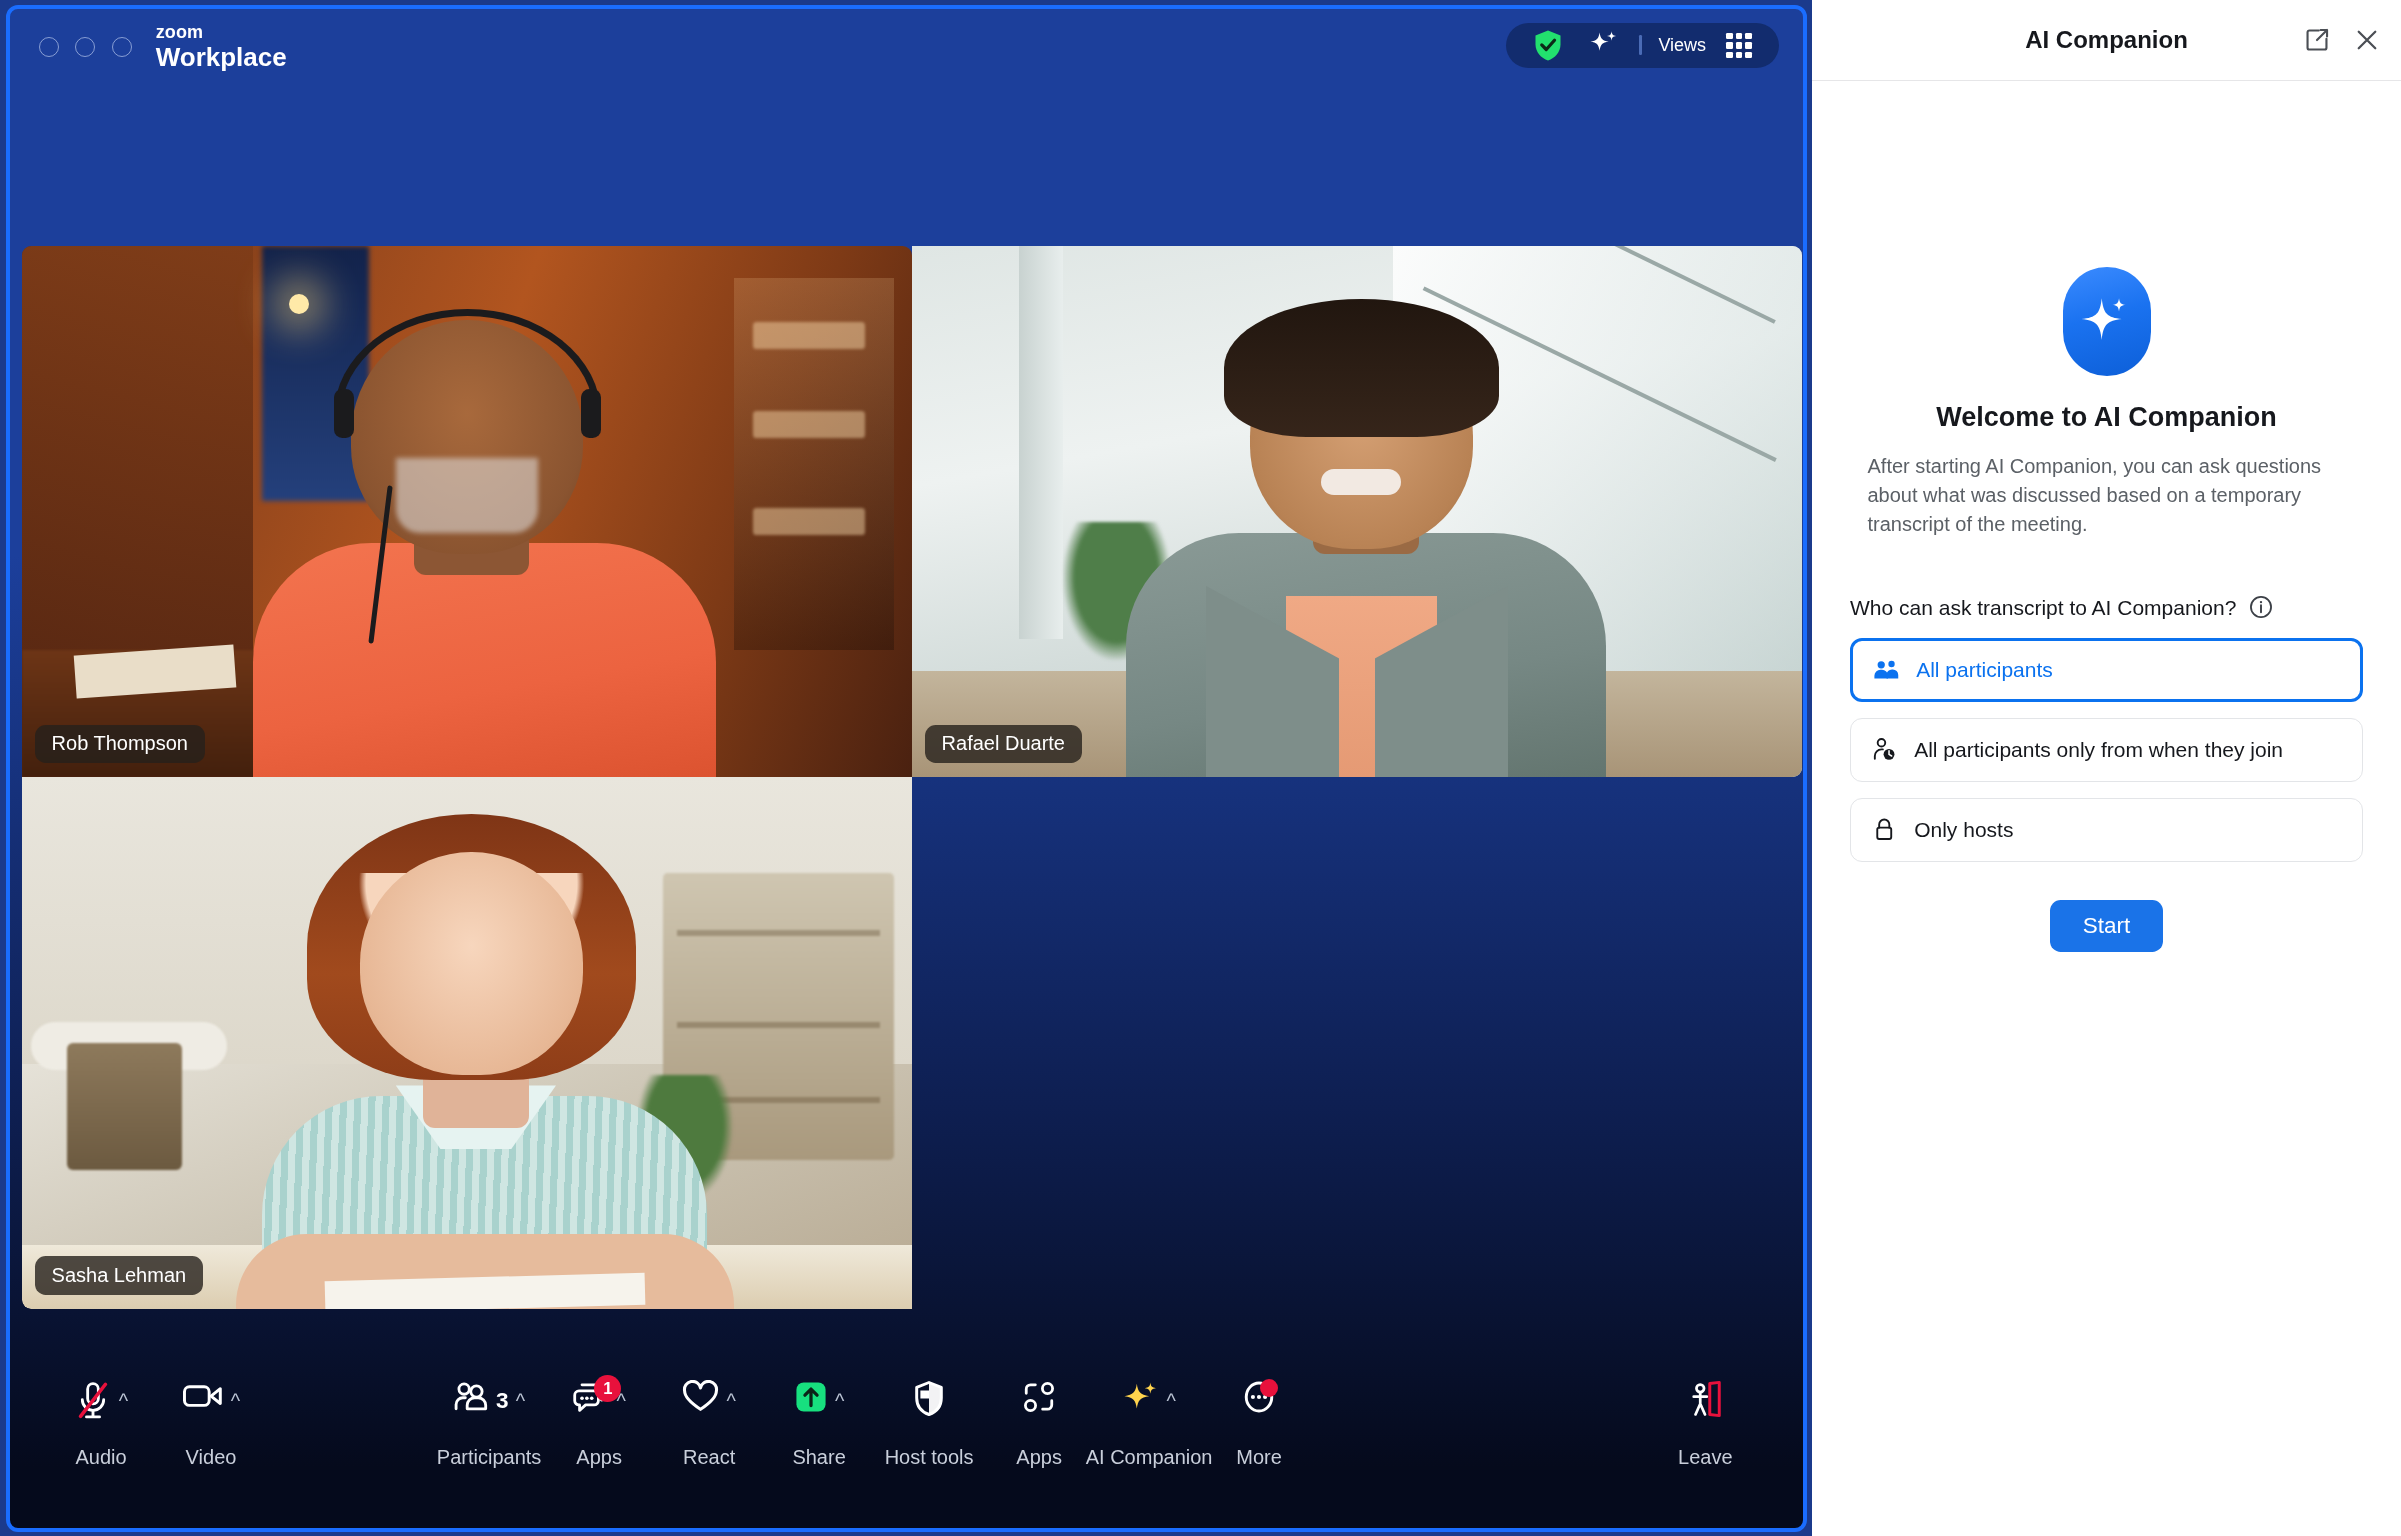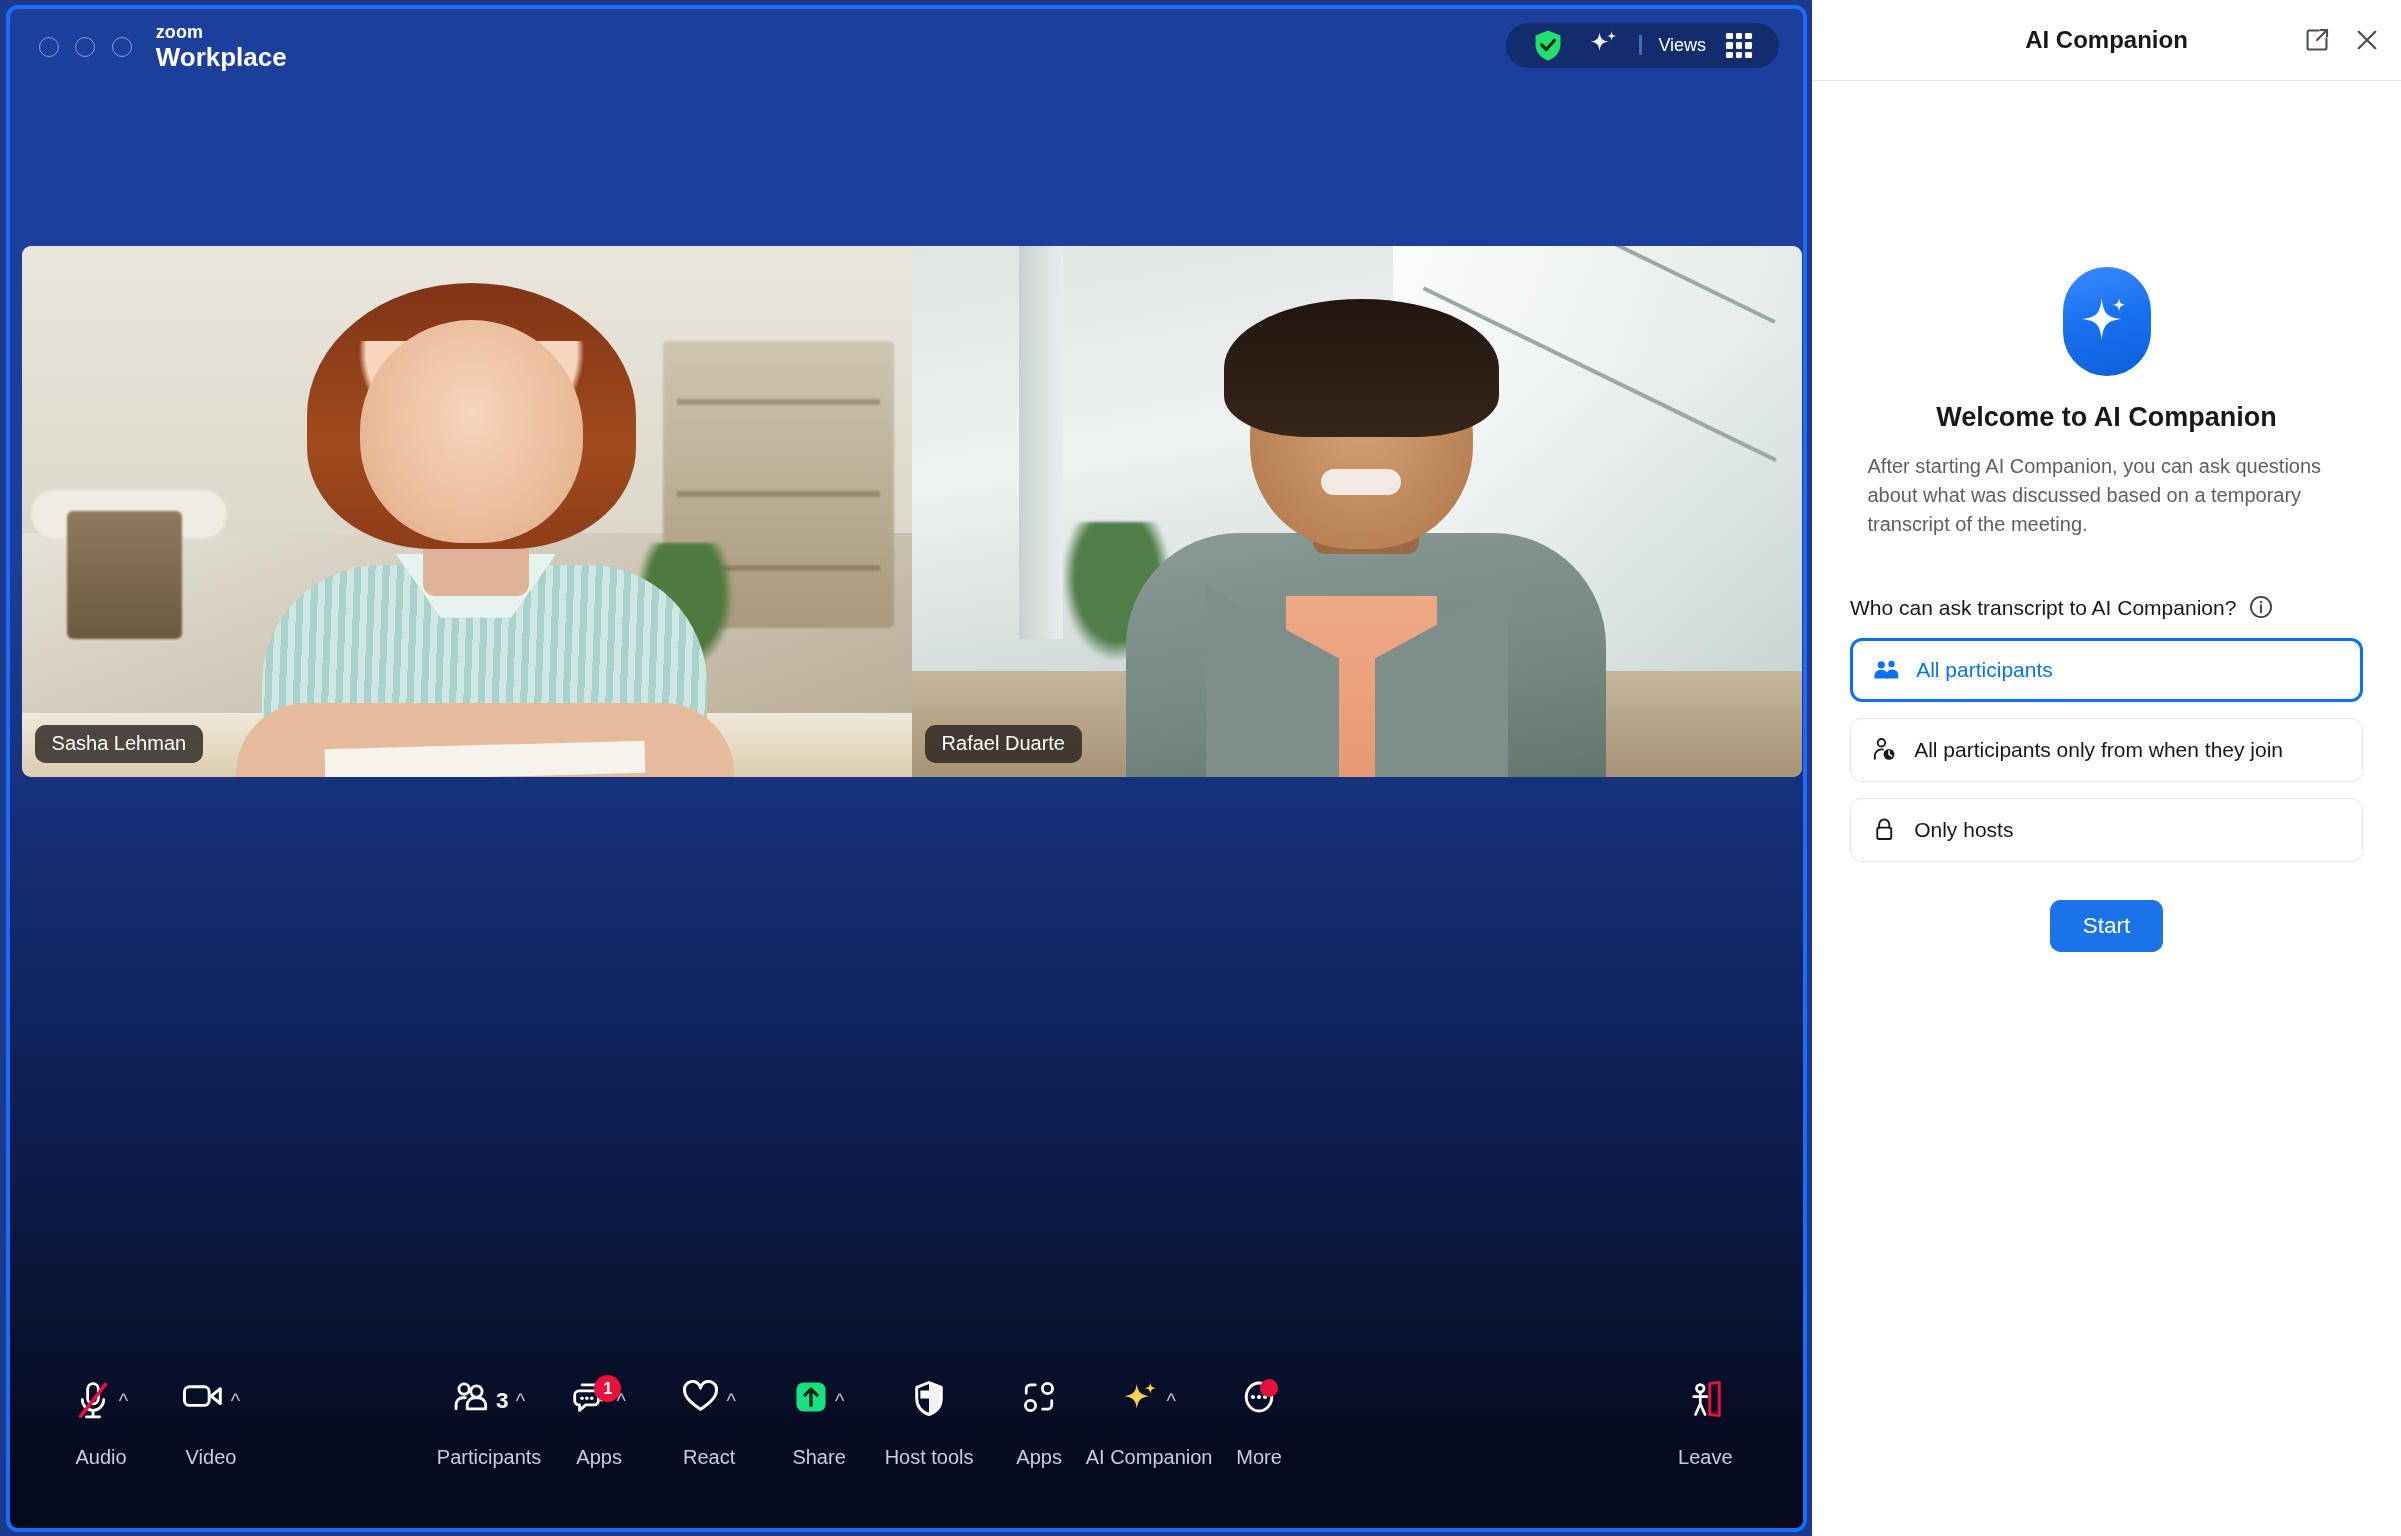--- a/index.html
+++ b/index.html
@@ -339,20 +339,63 @@
               <i></i>
               <i></i>
               <i></i>
           </span>
         </div>
       </div>
 
       <div class="video-grid">
 
 
+        <div class="tile r1c2">
+          <div class="tile-scene sc2">
+            <div class="panelA"></div>
+              <div class="win"></div>
+              <div class="lamp"></div>
+            <div class="shelfR">
+                <i style="top:12%"></i>
+                <i style="top:36%"></i>
+                <i style="top:62%"></i>
+              </div>
+            <div class="desk"></div>
+              <div class="paper"></div>
+            <div class="body"></div>
+              <div class="neck"></div>
+            <div class="head"></div>
+              <div class="beard"></div>
+            <div class="band"></div>
+              <div class="cupL"></div>
+              <div class="cupR"></div>
+              <div class="cord"></div>
+          </div>
+          <div class="name-badge">Rob Thompson</div>
+        </div>
+
+        <div class="tile r2c2">
+          <div class="tile-scene sc4">
+            <div class="glass"></div>
+              <div class="rail"></div>
+              <div class="rail2"></div>
+            <div class="postL"></div>
+              <div class="plant"></div>
+              <div class="floor"></div>
+            <div class="body"></div>
+              <div class="shirt"></div>
+            <div class="lapL"></div>
+              <div class="lapR"></div>
+            <div class="neck"></div>
+              <div class="head"></div>
+            <div class="mouth"></div>
+              <div class="hair"></div>
+          </div>
+          <div class="name-badge">Rafael Duarte</div>
+        </div>
 
         <div class="tile r2c1">
           <div class="tile-scene sc3">
             <div class="wall"></div>
               <div class="cab">
                 <i style="top:20%"></i>
                 <i style="top:52%"></i>
                 <i style="top:78%"></i>
               </div>
             <div class="tableL"></div>
@@ -362,40 +405,20 @@
             <div class="body"></div>
               <div class="collar"></div>
               <div class="neck"></div>
             <div class="hair"></div>
               <div class="head"></div>
             <div class="arms"></div>
               <div class="papers"></div>
           </div>
           <div class="name-badge">Sasha Lehman</div>
         </div>
-
-        <div class="tile r2c2">
-          <div class="tile-scene sc4">
-            <div class="glass"></div>
-              <div class="rail"></div>
-              <div class="rail2"></div>
-            <div class="postL"></div>
-              <div class="plant"></div>
-              <div class="floor"></div>
-            <div class="body"></div>
-              <div class="shirt"></div>
-            <div class="lapL"></div>
-              <div class="lapR"></div>
-            <div class="neck"></div>
-              <div class="head"></div>
-            <div class="mouth"></div>
-              <div class="hair"></div>
-          </div>
-          <div class="name-badge">Rafael Duarte</div>
-        </div>
       </div>
 
       <div class="toolbar">
 
         <div class="tb-group tb-left">
           <div class="tb-item">
             <div class="tb-icon-row">
               <span class="tb-icon">
                 <svg width="38" height="43" viewBox="0 0 32 36">
                   <rect x="11.5" y="3" width="9" height="17" rx="4.5" fill="none" stroke="#fff" stroke-width="2.4"></rect>

